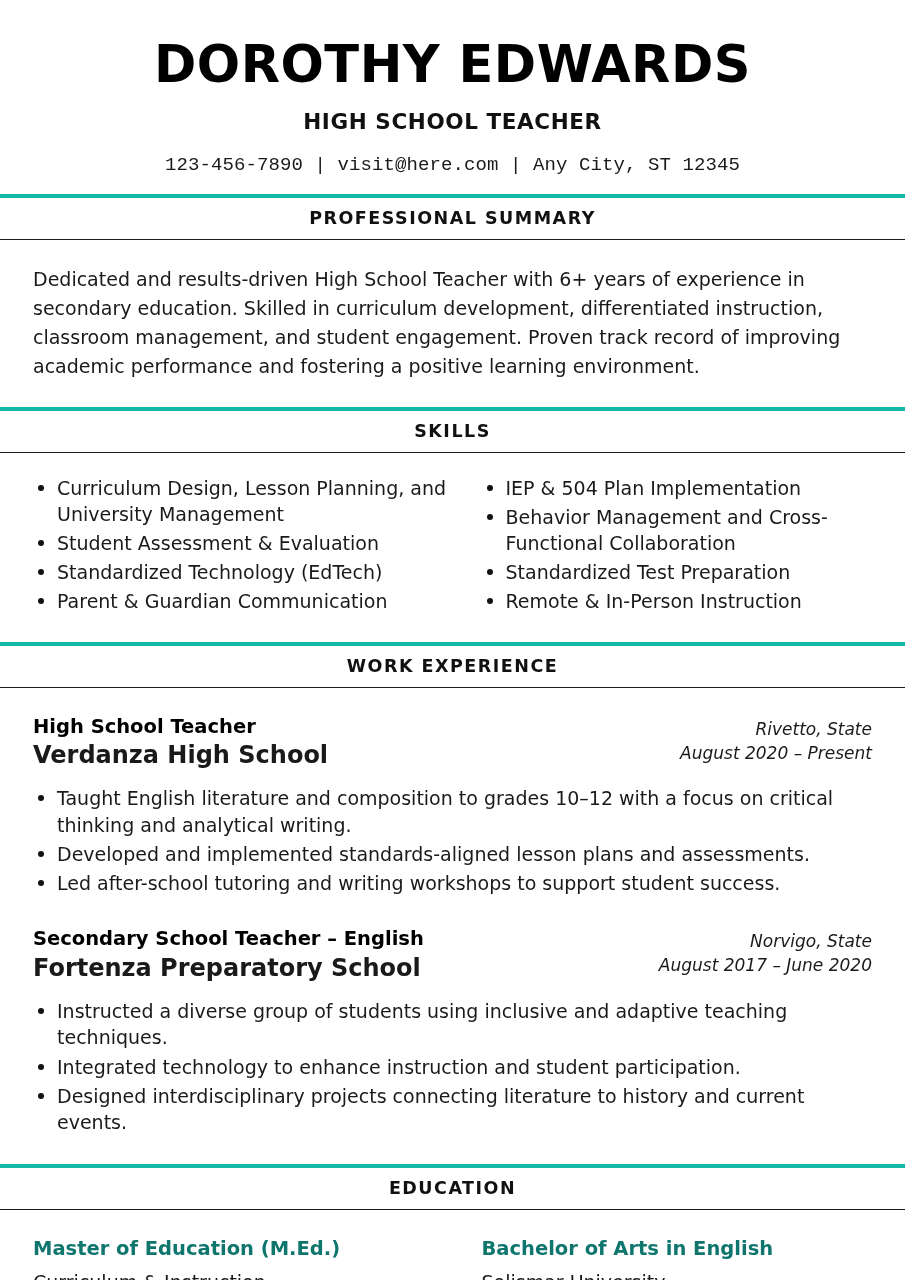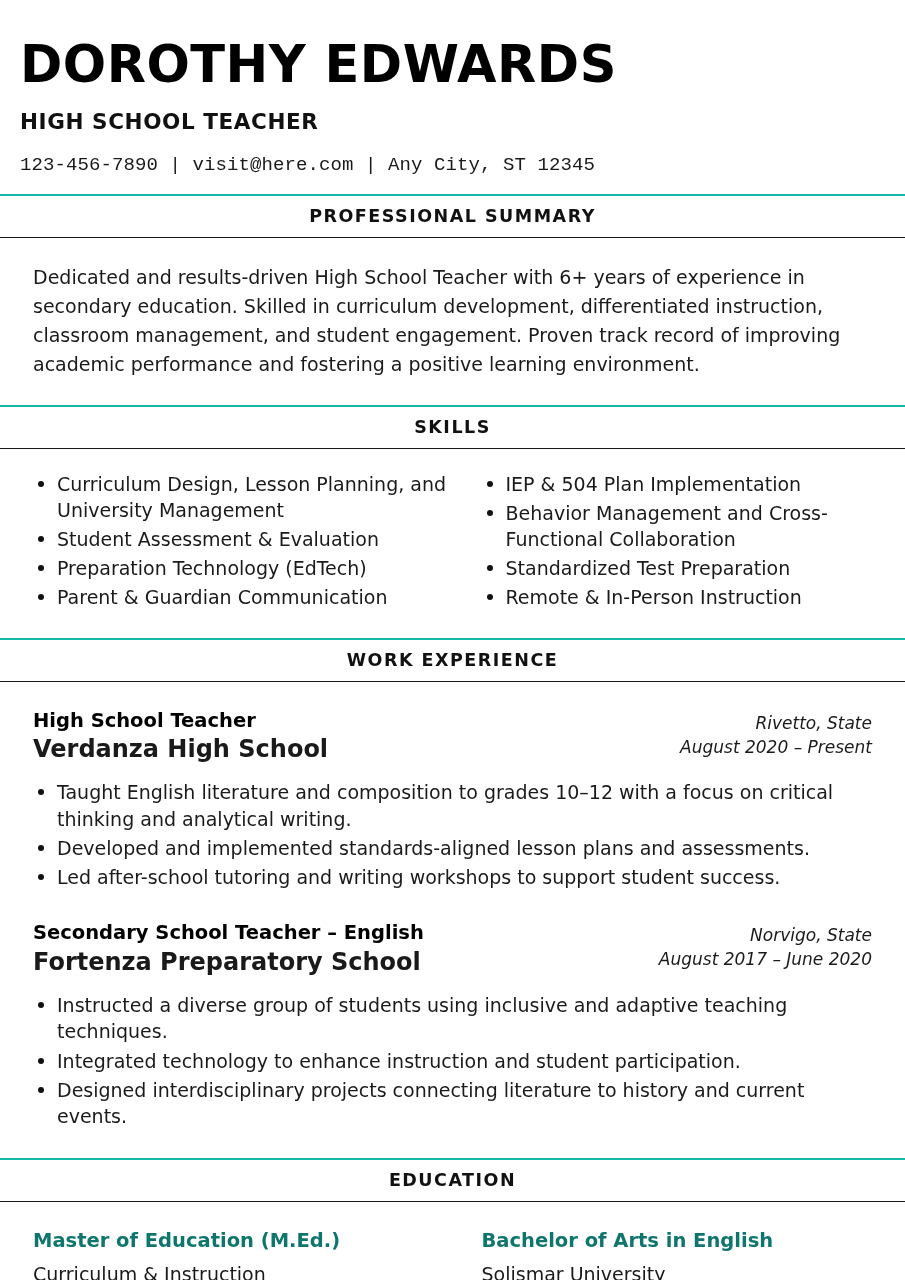--- a/index.html
+++ b/index.html
@@ -20,22 +20,22 @@
   .resume {
     width: 905px;
     min-height: 1280px;
     background: #ffffff;
     padding: 0;
     position: relative;
   }
 
   
   .header {
-    text-align: left;
-    padding: 38px 30px 18px 20px;
+    text-align: center;
+    padding: 38px 30px 18px 30px;
   }
 
   .name {
     font-size: 51px;
     font-weight: 700;
     letter-spacing: 0.5px;
     line-height: 1.04;
     color: #000000;
     text-transform: uppercase;
   }
@@ -53,21 +53,21 @@
     font-size: 19px;
     font-weight: 400;
     margin-top: 20px;
     color: #1a1a1a;
     letter-spacing: 0.1px;
     font-family: Liberation Mono, monospace;
   }
 
   
   .section-head {
-    border-top: 2px solid #14b8a6;
+    border-top: 4px solid #14b8a6;
     border-bottom: 1.5px solid #1a1a1a;
     text-align: center;
     padding: 10px 0 11px 0;
     margin: 0;
   }
 
   .section-head-title {
     font-size: 17.5px;
     font-weight: 700;
     letter-spacing: 1.5px;
@@ -242,21 +242,21 @@
 
   <div class="section-head">
     <span class="section-head-title">SKILLS</span>
   </div>
   <div class="section-body">
     <div class="skills-wrap">
       <div class="skills-col left">
         <ul class="bullets">
           <li>Curriculum Design, Lesson Planning, and University Management</li>
           <li>Student Assessment &amp; Evaluation</li>
-          <li>Preparation Technology (EdTech)</li>
+          <li>Standardized Technology (EdTech)</li>
           <li>Parent &amp; Guardian Communication</li>
         </ul>
       </div>
       <div class="skills-col right">
         <ul class="bullets">
           <li>IEP &amp; 504 Plan Implementation</li>
           <li>Behavior Management and Cross-Functional Collaboration</li>
           <li>Standardized Test Preparation</li>
           <li>Remote &amp; In-Person Instruction</li>
         </ul>

